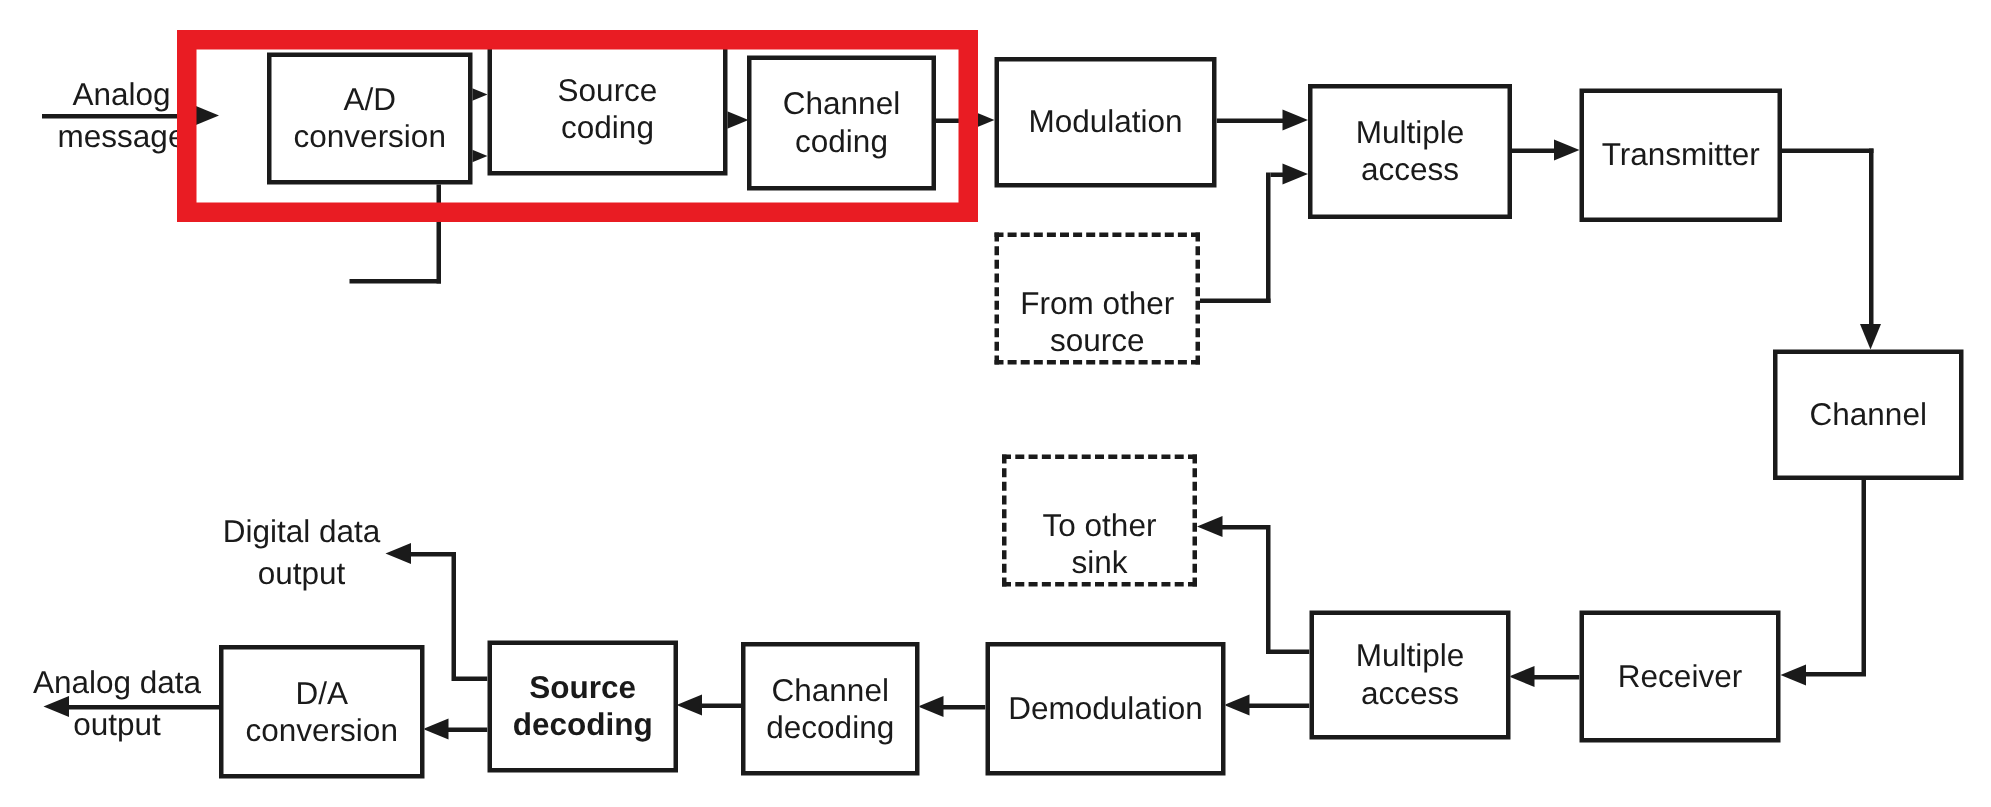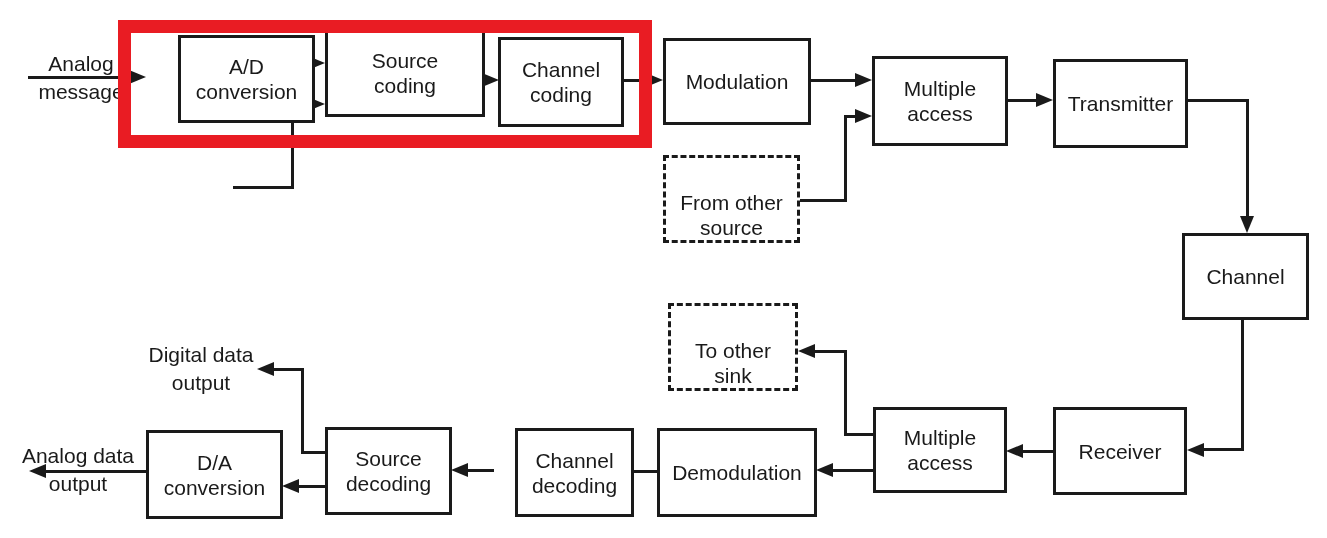--- a/index.html
+++ b/index.html
@@ -19,22 +19,22 @@
   #b-ad {left:146px;top:35px;width:137px;height:88px;margin-left:32px;}  #b-ad span{width:115px;}
   #b-sc {left:325px;top:28px;width:160px;height:89px;}  #b-sc span{width:82px;}
   #b-cc {left:498px;top:37px;width:126px;height:90px;}  #b-cc span{width:92px;}
   #b-mod{left:663px;top:38px;width:148px;height:87px;}
   #b-mat{left:872px;top:56px;width:136px;height:90px;}  #b-mat span{width:96px;}
   #b-tx {left:1053px;top:59px;width:135px;height:89px;}
   #b-ch {left:1182px;top:233px;width:127px;height:87px;}
   #b-rx {left:1053px;top:407px;width:134px;height:88px;}
   #b-mab{left:873px;top:407px;width:134px;height:86px;} #b-mab span{width:96px;}
   #b-dem{left:657px;top:428px;width:160px;height:89px;}
-  #b-cd {left:494px;top:428px;width:119px;height:89px;margin-left:21px;} #b-cd span{width:102px;}
-  #b-sd {left:325px;top:427px;width:127px;height:88px;} #b-sd span{width:96px;}
+  #b-cd {left:494px;top:428px;width:119px;height:89px;} #b-cd span{width:102px;}
+  #b-sd {left:325px;top:427px;width:127px;height:88px;} #b-sd span{width:96px;font-weight:bold;}
   #b-da {left:146px;top:430px;width:137px;height:89px;} #b-da span{width:118px;}
   #b-fos{left:663px;top:155px;width:137px;height:88px;} #b-fos span{width:112px;}
   #b-tos{left:668px;top:303px;width:130px;height:88px;} #b-tos span{width:92px;}
   
   .lbl{position:absolute;text-align:center;font-size:21px;line-height:28px;z-index:1;}
   #l-analog-msg {left:28px;top:50px;width:106px;}
   #l-digital-msg{left:145px;top:162px;width:96px;}
   #l-digital-out{left:136px;top:341px;width:130px;}
   #l-analog-out {left:10px;top:442px;width:136px;}
   

